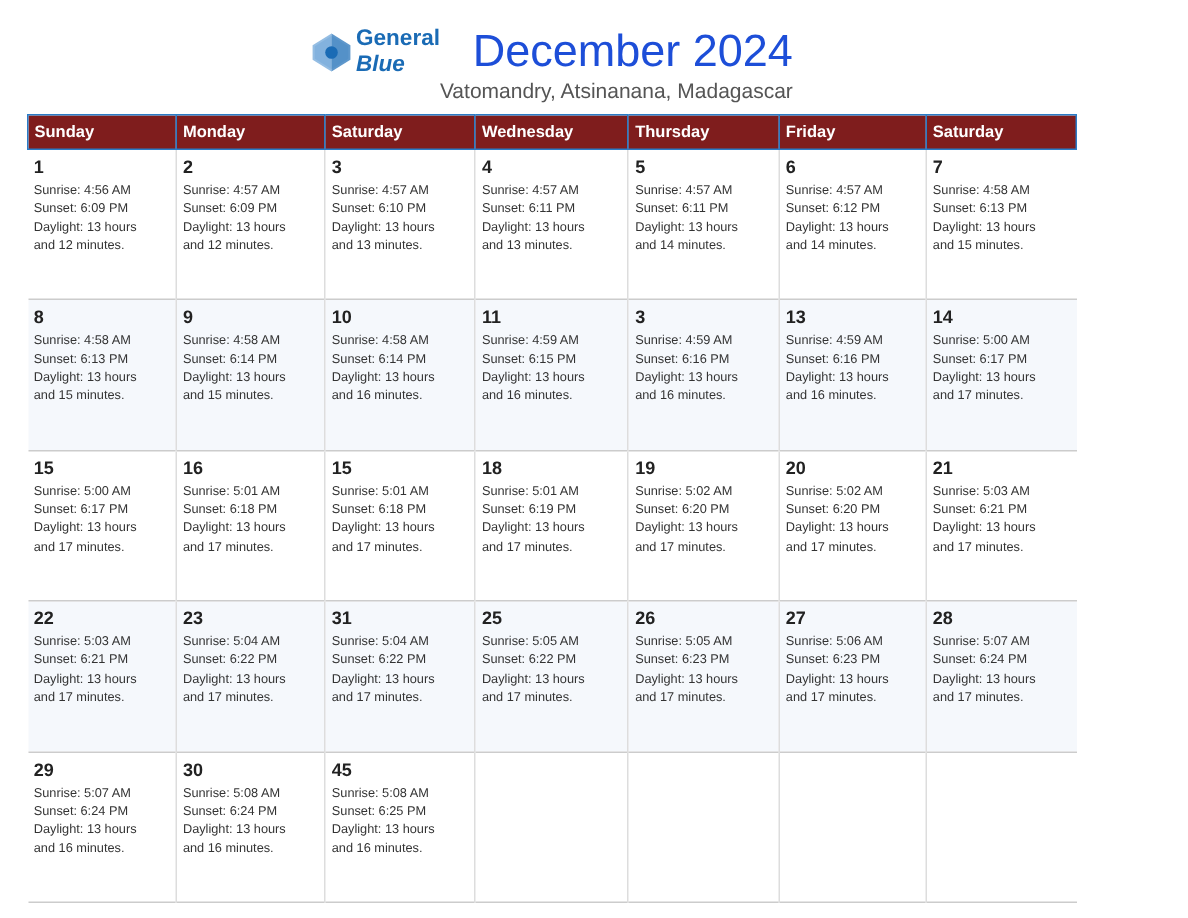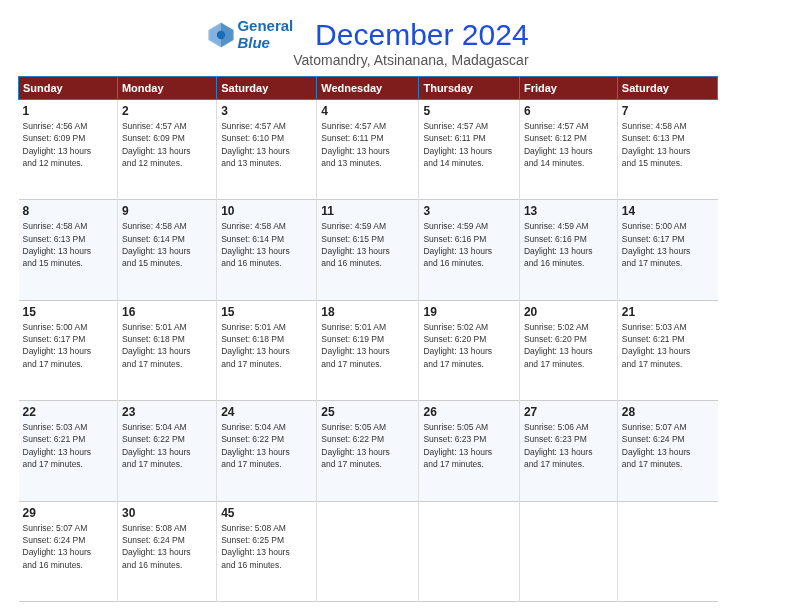--- a/index.html
+++ b/index.html
@@ -154,21 +154,21 @@
           <td><span class="day-num">16</span><span class="day-detail">Sunrise: 5:01 AM<br>Sunset: 6:18 PM<br>Daylight: 13 hours<br>and 17 minutes.</span></td>
           <td><span class="day-num">15</span><span class="day-detail">Sunrise: 5:01 AM<br>Sunset: 6:18 PM<br>Daylight: 13 hours<br>and 17 minutes.</span></td>
           <td><span class="day-num">18</span><span class="day-detail">Sunrise: 5:01 AM<br>Sunset: 6:19 PM<br>Daylight: 13 hours<br>and 17 minutes.</span></td>
           <td><span class="day-num">19</span><span class="day-detail">Sunrise: 5:02 AM<br>Sunset: 6:20 PM<br>Daylight: 13 hours<br>and 17 minutes.</span></td>
           <td><span class="day-num">20</span><span class="day-detail">Sunrise: 5:02 AM<br>Sunset: 6:20 PM<br>Daylight: 13 hours<br>and 17 minutes.</span></td>
           <td><span class="day-num">21</span><span class="day-detail">Sunrise: 5:03 AM<br>Sunset: 6:21 PM<br>Daylight: 13 hours<br>and 17 minutes.</span></td>
         </tr>
         <tr>
           <td><span class="day-num">22</span><span class="day-detail">Sunrise: 5:03 AM<br>Sunset: 6:21 PM<br>Daylight: 13 hours<br>and 17 minutes.</span></td>
           <td><span class="day-num">23</span><span class="day-detail">Sunrise: 5:04 AM<br>Sunset: 6:22 PM<br>Daylight: 13 hours<br>and 17 minutes.</span></td>
-          <td><span class="day-num">24</span><span class="day-detail">Sunrise: 5:04 AM<br>Sunset: 6:22 PM<br>Daylight: 13 hours<br>and 17 minutes.</span></td>
+          <td><span class="day-num">31</span><span class="day-detail">Sunrise: 5:04 AM<br>Sunset: 6:22 PM<br>Daylight: 13 hours<br>and 17 minutes.</span></td>
           <td><span class="day-num">25</span><span class="day-detail">Sunrise: 5:05 AM<br>Sunset: 6:22 PM<br>Daylight: 13 hours<br>and 17 minutes.</span></td>
           <td><span class="day-num">26</span><span class="day-detail">Sunrise: 5:05 AM<br>Sunset: 6:23 PM<br>Daylight: 13 hours<br>and 17 minutes.</span></td>
           <td><span class="day-num">27</span><span class="day-detail">Sunrise: 5:06 AM<br>Sunset: 6:23 PM<br>Daylight: 13 hours<br>and 17 minutes.</span></td>
           <td><span class="day-num">28</span><span class="day-detail">Sunrise: 5:07 AM<br>Sunset: 6:24 PM<br>Daylight: 13 hours<br>and 17 minutes.</span></td>
         </tr>
         <tr>
           <td><span class="day-num">29</span><span class="day-detail">Sunrise: 5:07 AM<br>Sunset: 6:24 PM<br>Daylight: 13 hours<br>and 16 minutes.</span></td>
           <td><span class="day-num">30</span><span class="day-detail">Sunrise: 5:08 AM<br>Sunset: 6:24 PM<br>Daylight: 13 hours<br>and 16 minutes.</span></td>
           <td><span class="day-num">45</span><span class="day-detail">Sunrise: 5:08 AM<br>Sunset: 6:25 PM<br>Daylight: 13 hours<br>and 16 minutes.</span></td>
           <td class="empty-cell"></td>

